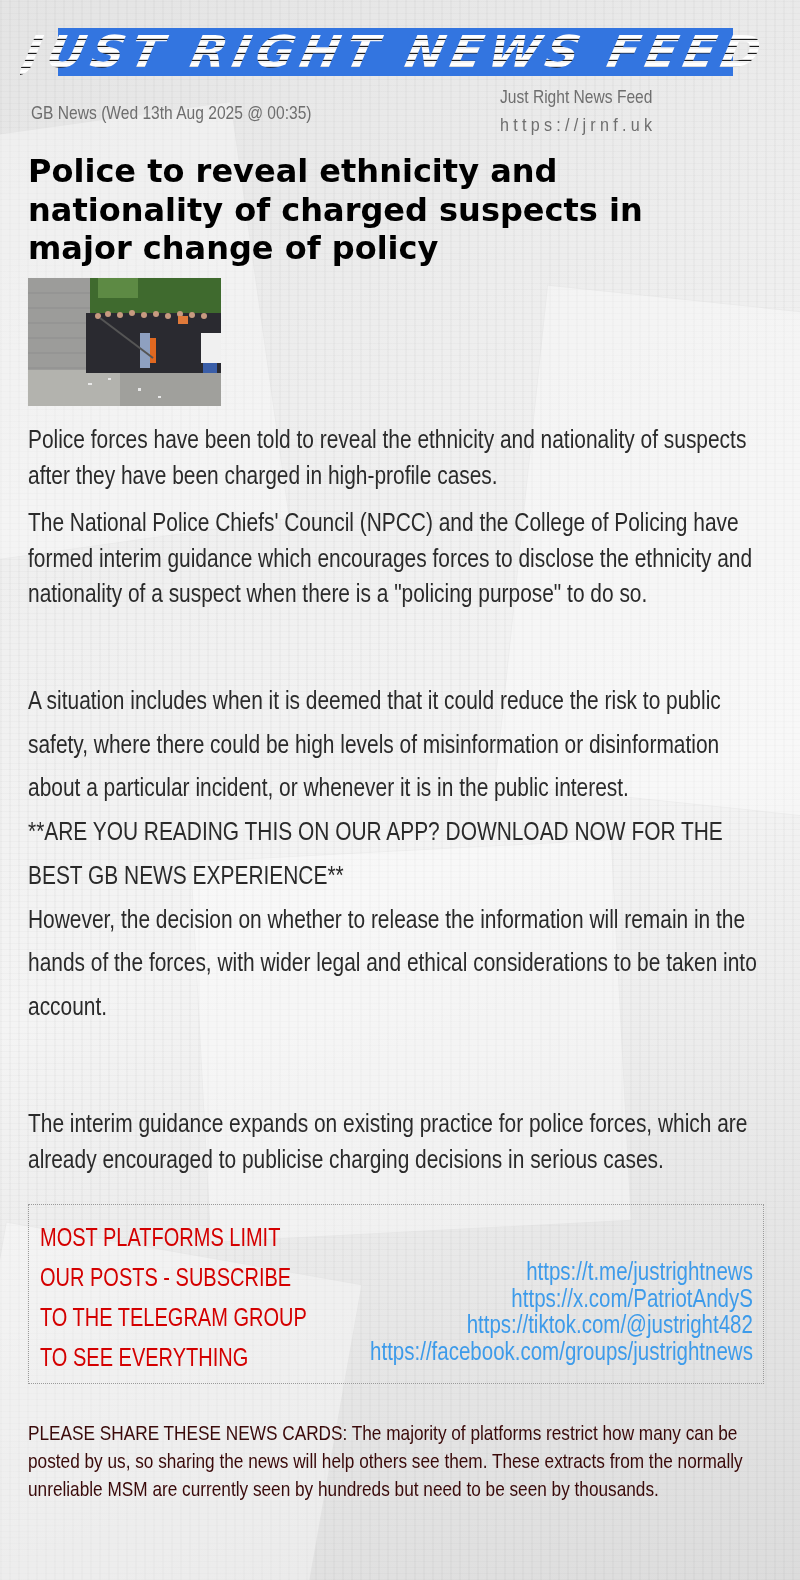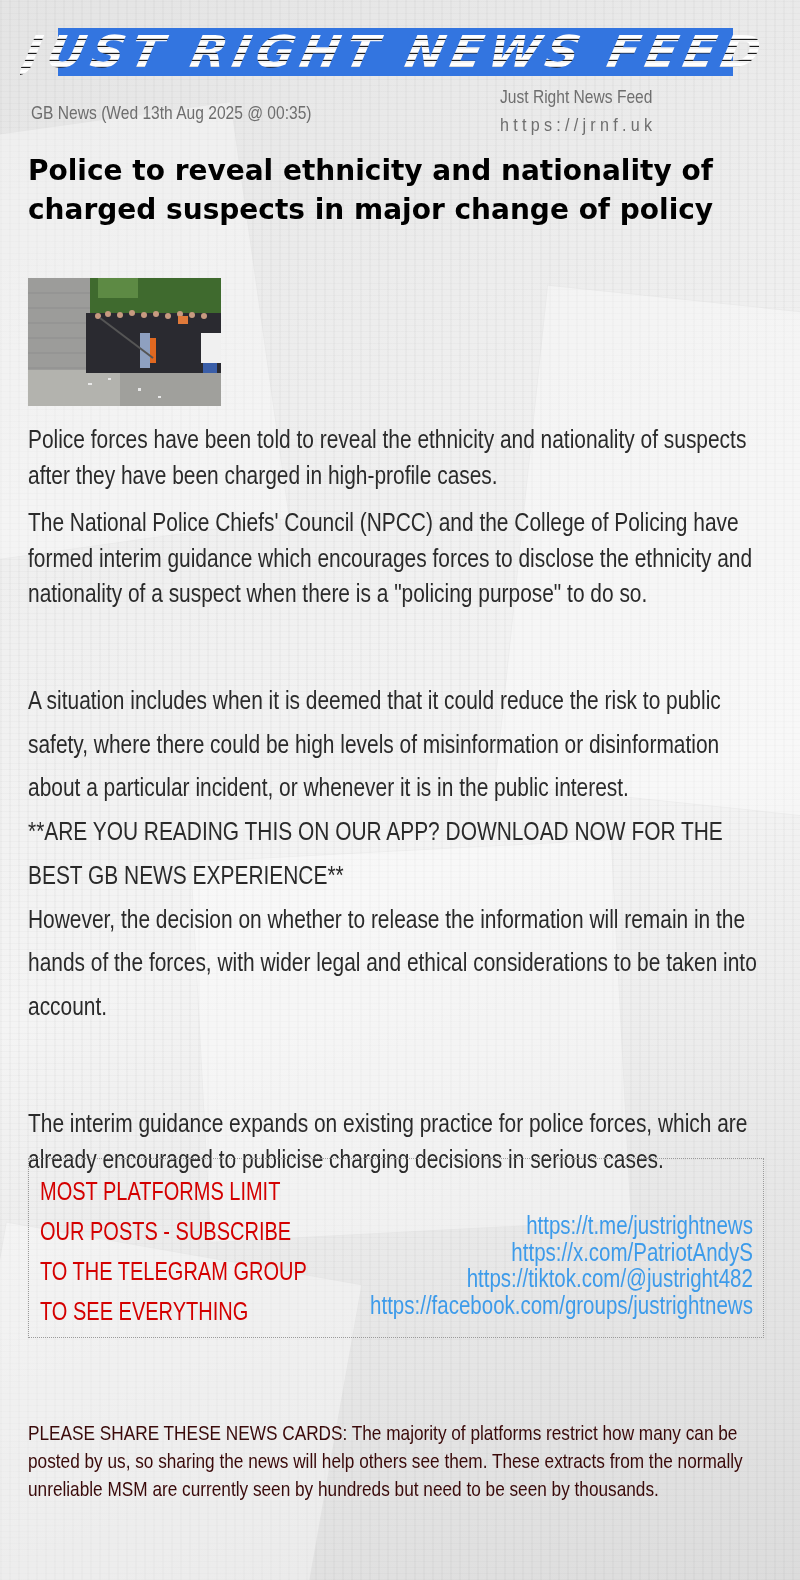--- a/index.html
+++ b/index.html
@@ -59,21 +59,21 @@
   .brand-url {
     margin-top: 6px;
     letter-spacing: 5px; font-size: 19px;
     transform: scaleX(0.85); transform-origin: left; white-space: nowrap;
   }
 
   
   .headline {
     position: absolute; left: 28px; top: 152px; width: 700px;
     font-family: "DejaVu Sans", sans-serif;
-    font-weight: bold; font-size: 28px; line-height: 38.5px;
+    font-weight: bold; font-size: 32px; line-height: 38.5px;
     color: #000;
     margin: 0;
   }
 
   
   .hero-image {
     position: absolute; left: 28px; top: 278px;
     width: 193px; height: 128px;
     overflow: hidden;
   }
@@ -81,21 +81,21 @@
   
   .body-text {
     position: absolute; left: 28px; width: 900px;
     font-size: 25.5px; color: #2a2a2a;
     transform: scaleX(0.82); transform-origin: left top;
   }
   .body-text p { margin: 0; }
 
   
   .subscribe-box {
-    position: absolute; left: 28px; top: 1158px;
+    position: absolute; left: 28px; top: 1204px;
     width: 736px; height: 180px;
     border: 1px dotted #9a9a9a;
     box-sizing: border-box;
   }
   .cta {
     position: absolute; left: 11px; top: 12px;
     color: #d40000; font-size: 25px; line-height: 40px;
     transform: scaleX(0.8); transform-origin: left top;
     white-space: nowrap;
   }

